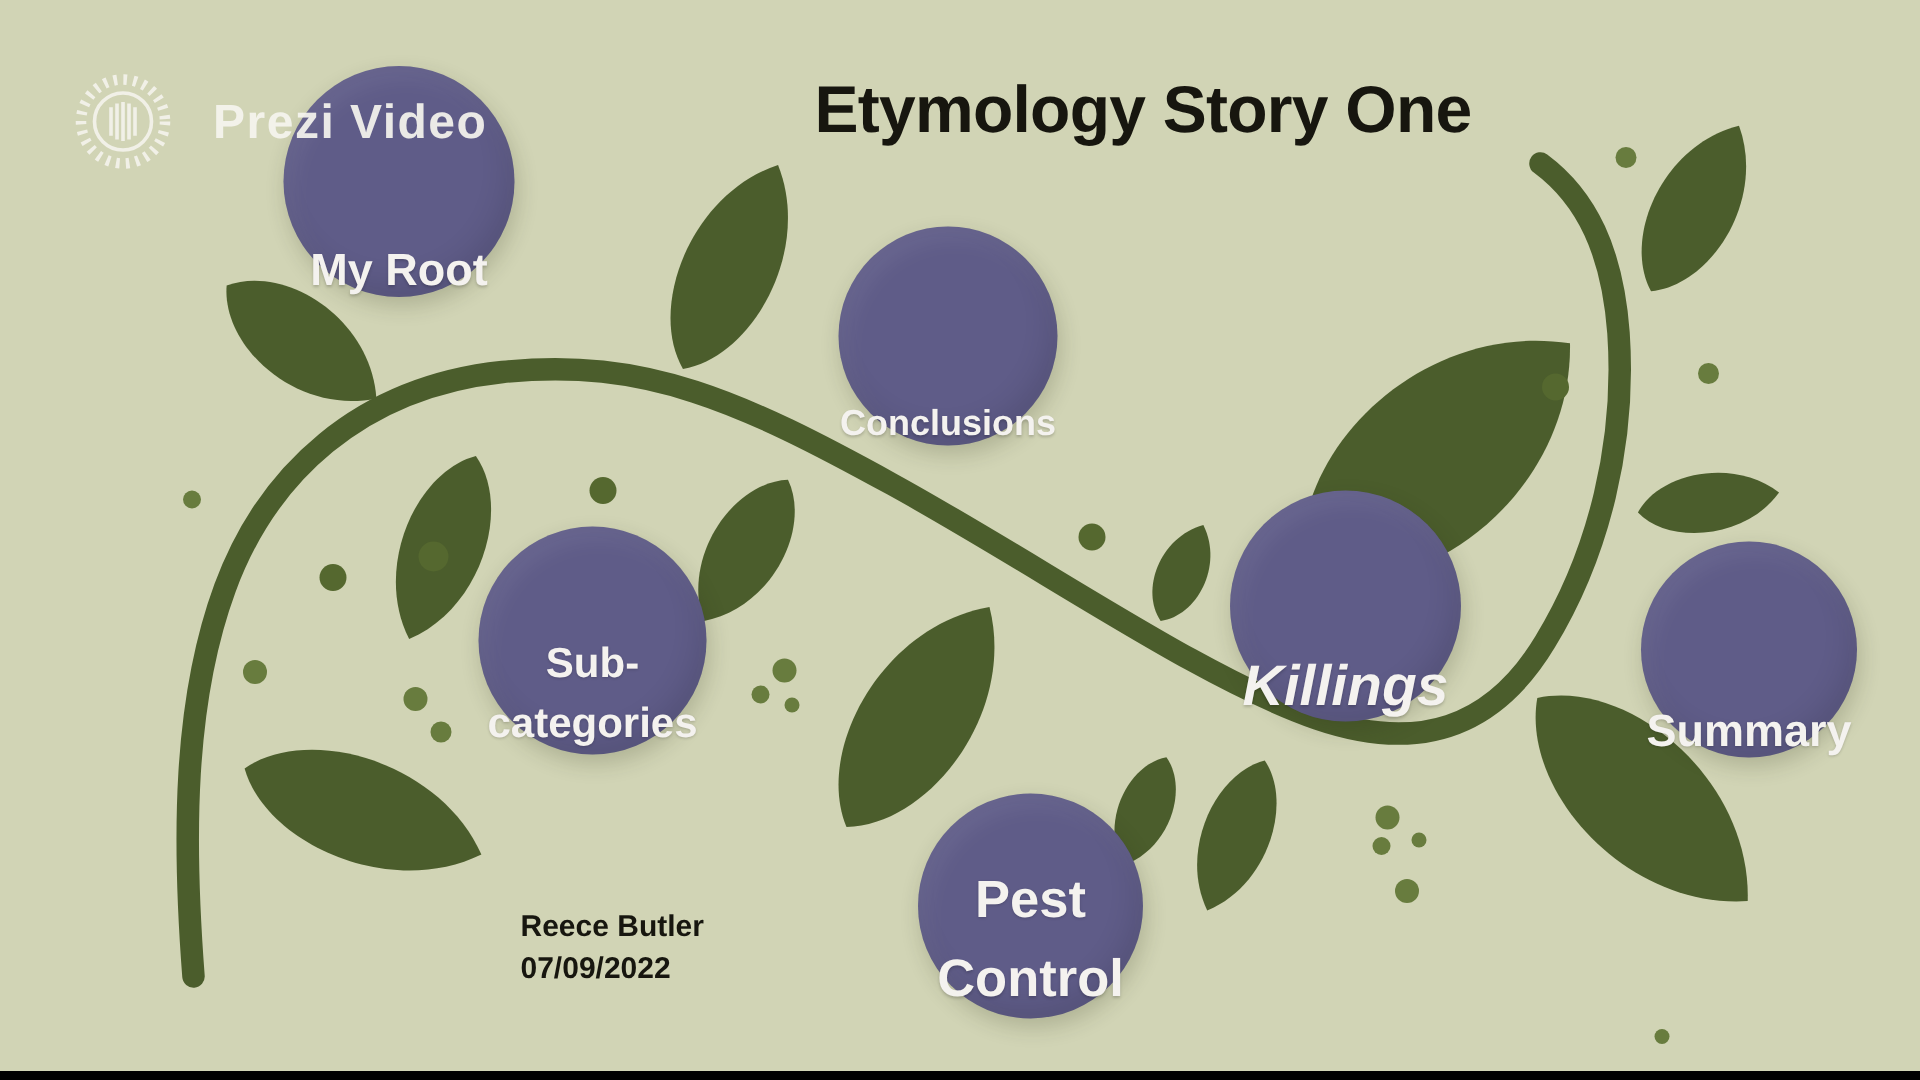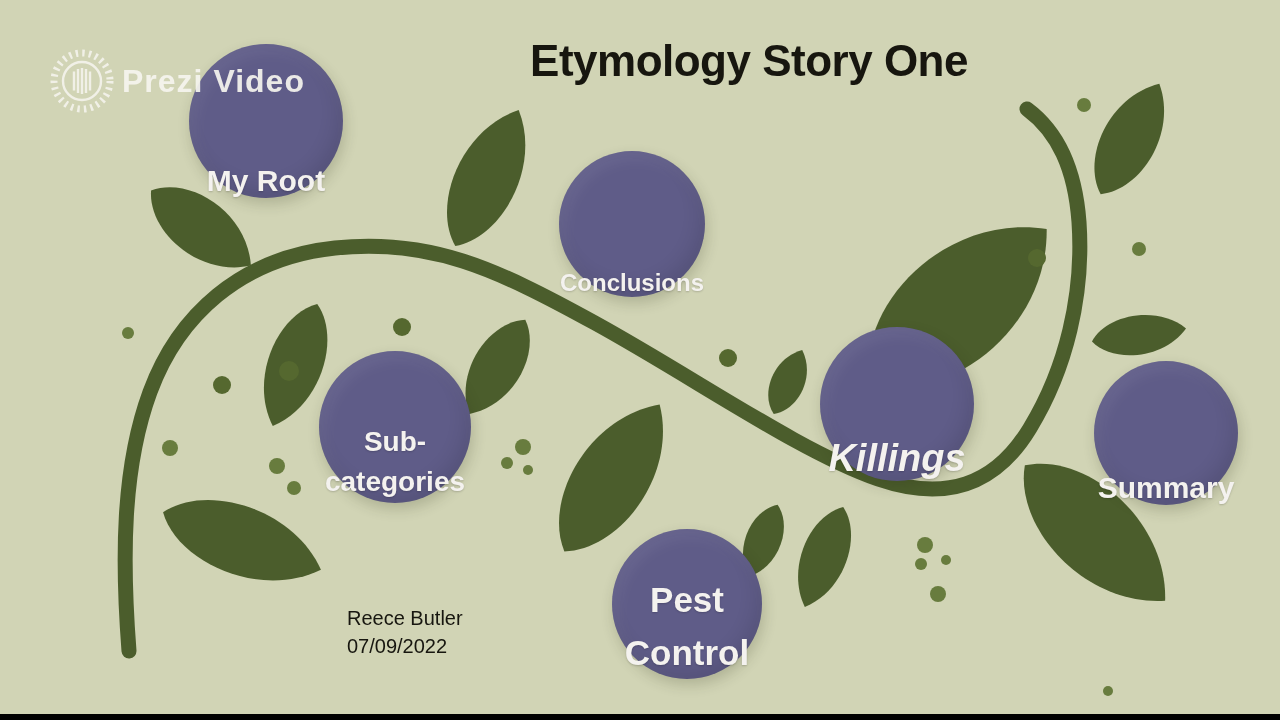--- a/index.html
+++ b/index.html
@@ -9,42 +9,42 @@
   }
   html,body{margin:0;padding:0;}
   body{width:1280px;height:720px;overflow:hidden;font-family:"Liberation Sans",sans-serif;}
   .stage{position:relative;width:1280px;height:720px;background:var(--background);overflow:hidden;}
   .scene{position:absolute;left:0;top:0;z-index:1;}
   .vine{fill:none;stroke:var(--foliage);stroke-width:15;stroke-linecap:round;}
   .leaf{fill:var(--foliage);}
   .dot-l{fill:var(--dot-large);}
   .dot-s{fill:var(--dot-small);}
   .page-title{
-    position:absolute;top:36px;left:749px;transform:translateX(-50%);z-index:3;margin:0;
+    position:absolute;top:36px;left:749px;transform:translateX(-50%);z-index:3;margin:13px;
     font-size:44px;font-weight:bold;letter-spacing:-0.5px;color:var(--title-text);white-space:nowrap;
   }
   .topic{
     position:absolute;z-index:2;border-radius:50%;background:var(--bubble);
     display:flex;flex-direction:column;align-items:center;justify-content:flex-end;
     color:var(--bubble-text);font-weight:bold;text-align:center;line-height:1.18;
     box-shadow:inset -5px -9px 18px rgba(0,0,0,0.10), inset 5px 8px 16px rgba(255,255,255,0.07),
                2px 6px 14px rgba(40,45,20,0.20);
     text-shadow:0 1px 2px rgba(0,0,0,0.18);
     cursor:pointer;
   }
   .logo{
-    position:absolute;left:50px;top:49px;z-index:4;display:flex;align-items:center;gap:8px;
+    position:absolute;left:50px;top:49px;z-index:4;display:flex;align-items:center;gap:28px;
   }
   .logo svg{opacity:0.85;}
   .logo .brand{
     font-size:32px;font-weight:bold;letter-spacing:1px;color:var(--logo-text);opacity:0.92;white-space:nowrap;
   }
   .author{
     position:absolute;left:347px;top:604px;z-index:3;color:var(--title-text);
-    font-size:20px;font-weight:normal;line-height:28px;
+    font-size:20px;font-weight:bold;line-height:28px;
   }
   .letterbox{
     position:absolute;left:0;bottom:0;width:1280px;height:6px;background:var(--letterbox);z-index:5;
   }
 </style>
 </head>
 <body>
 
 <div class="stage">
 

